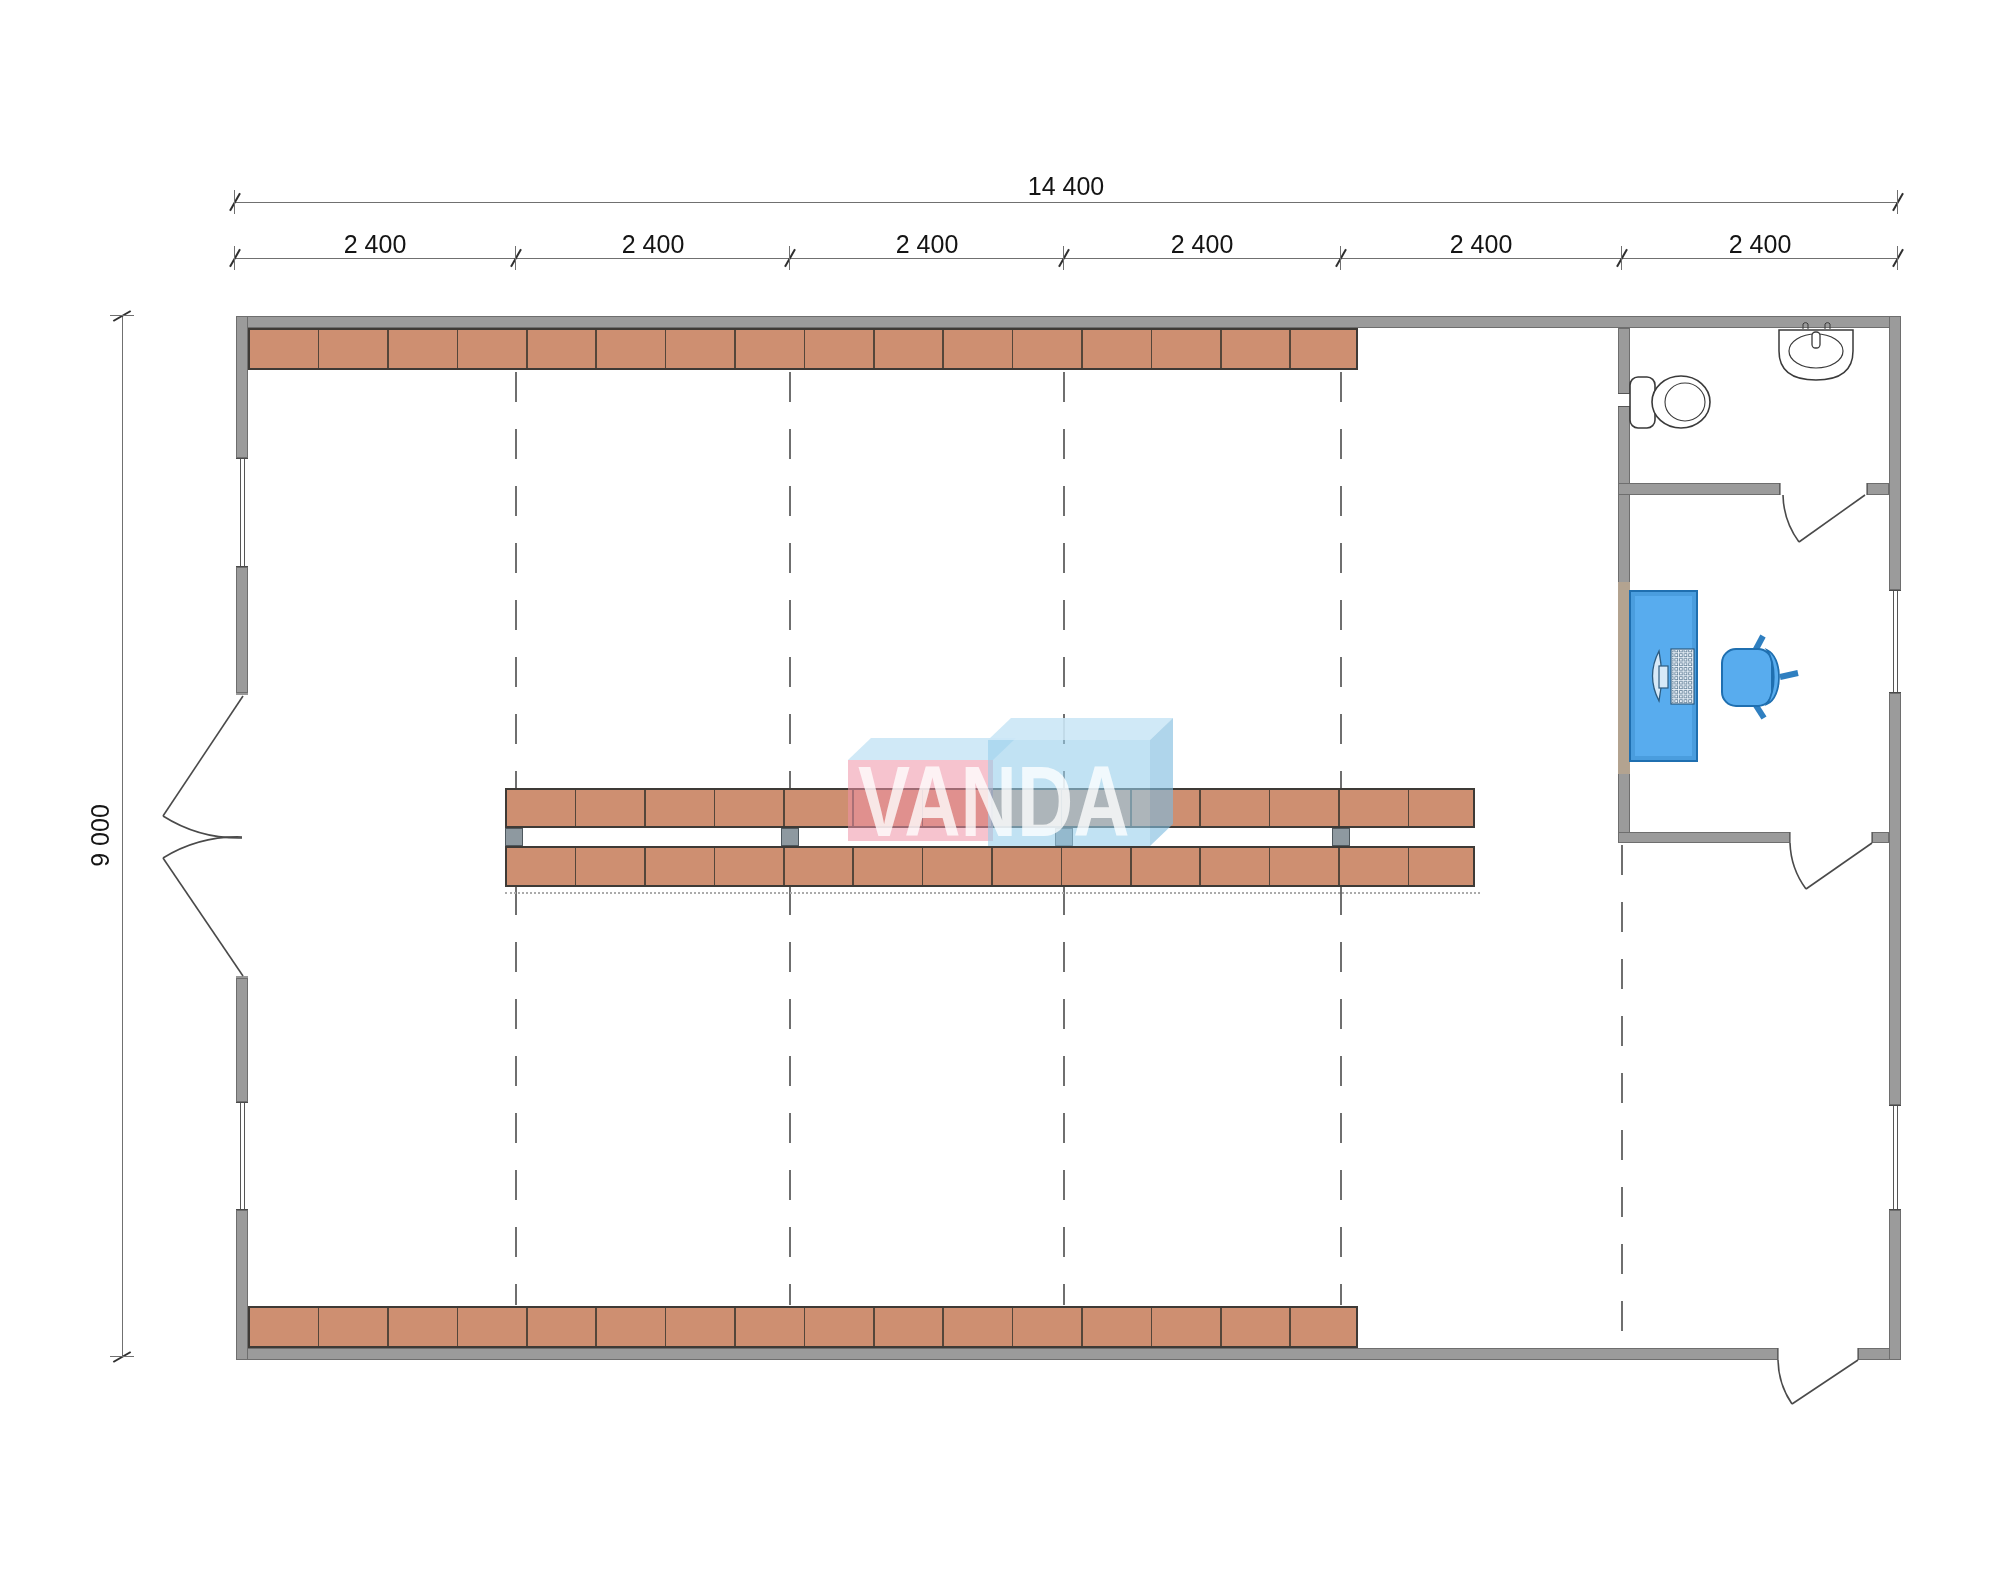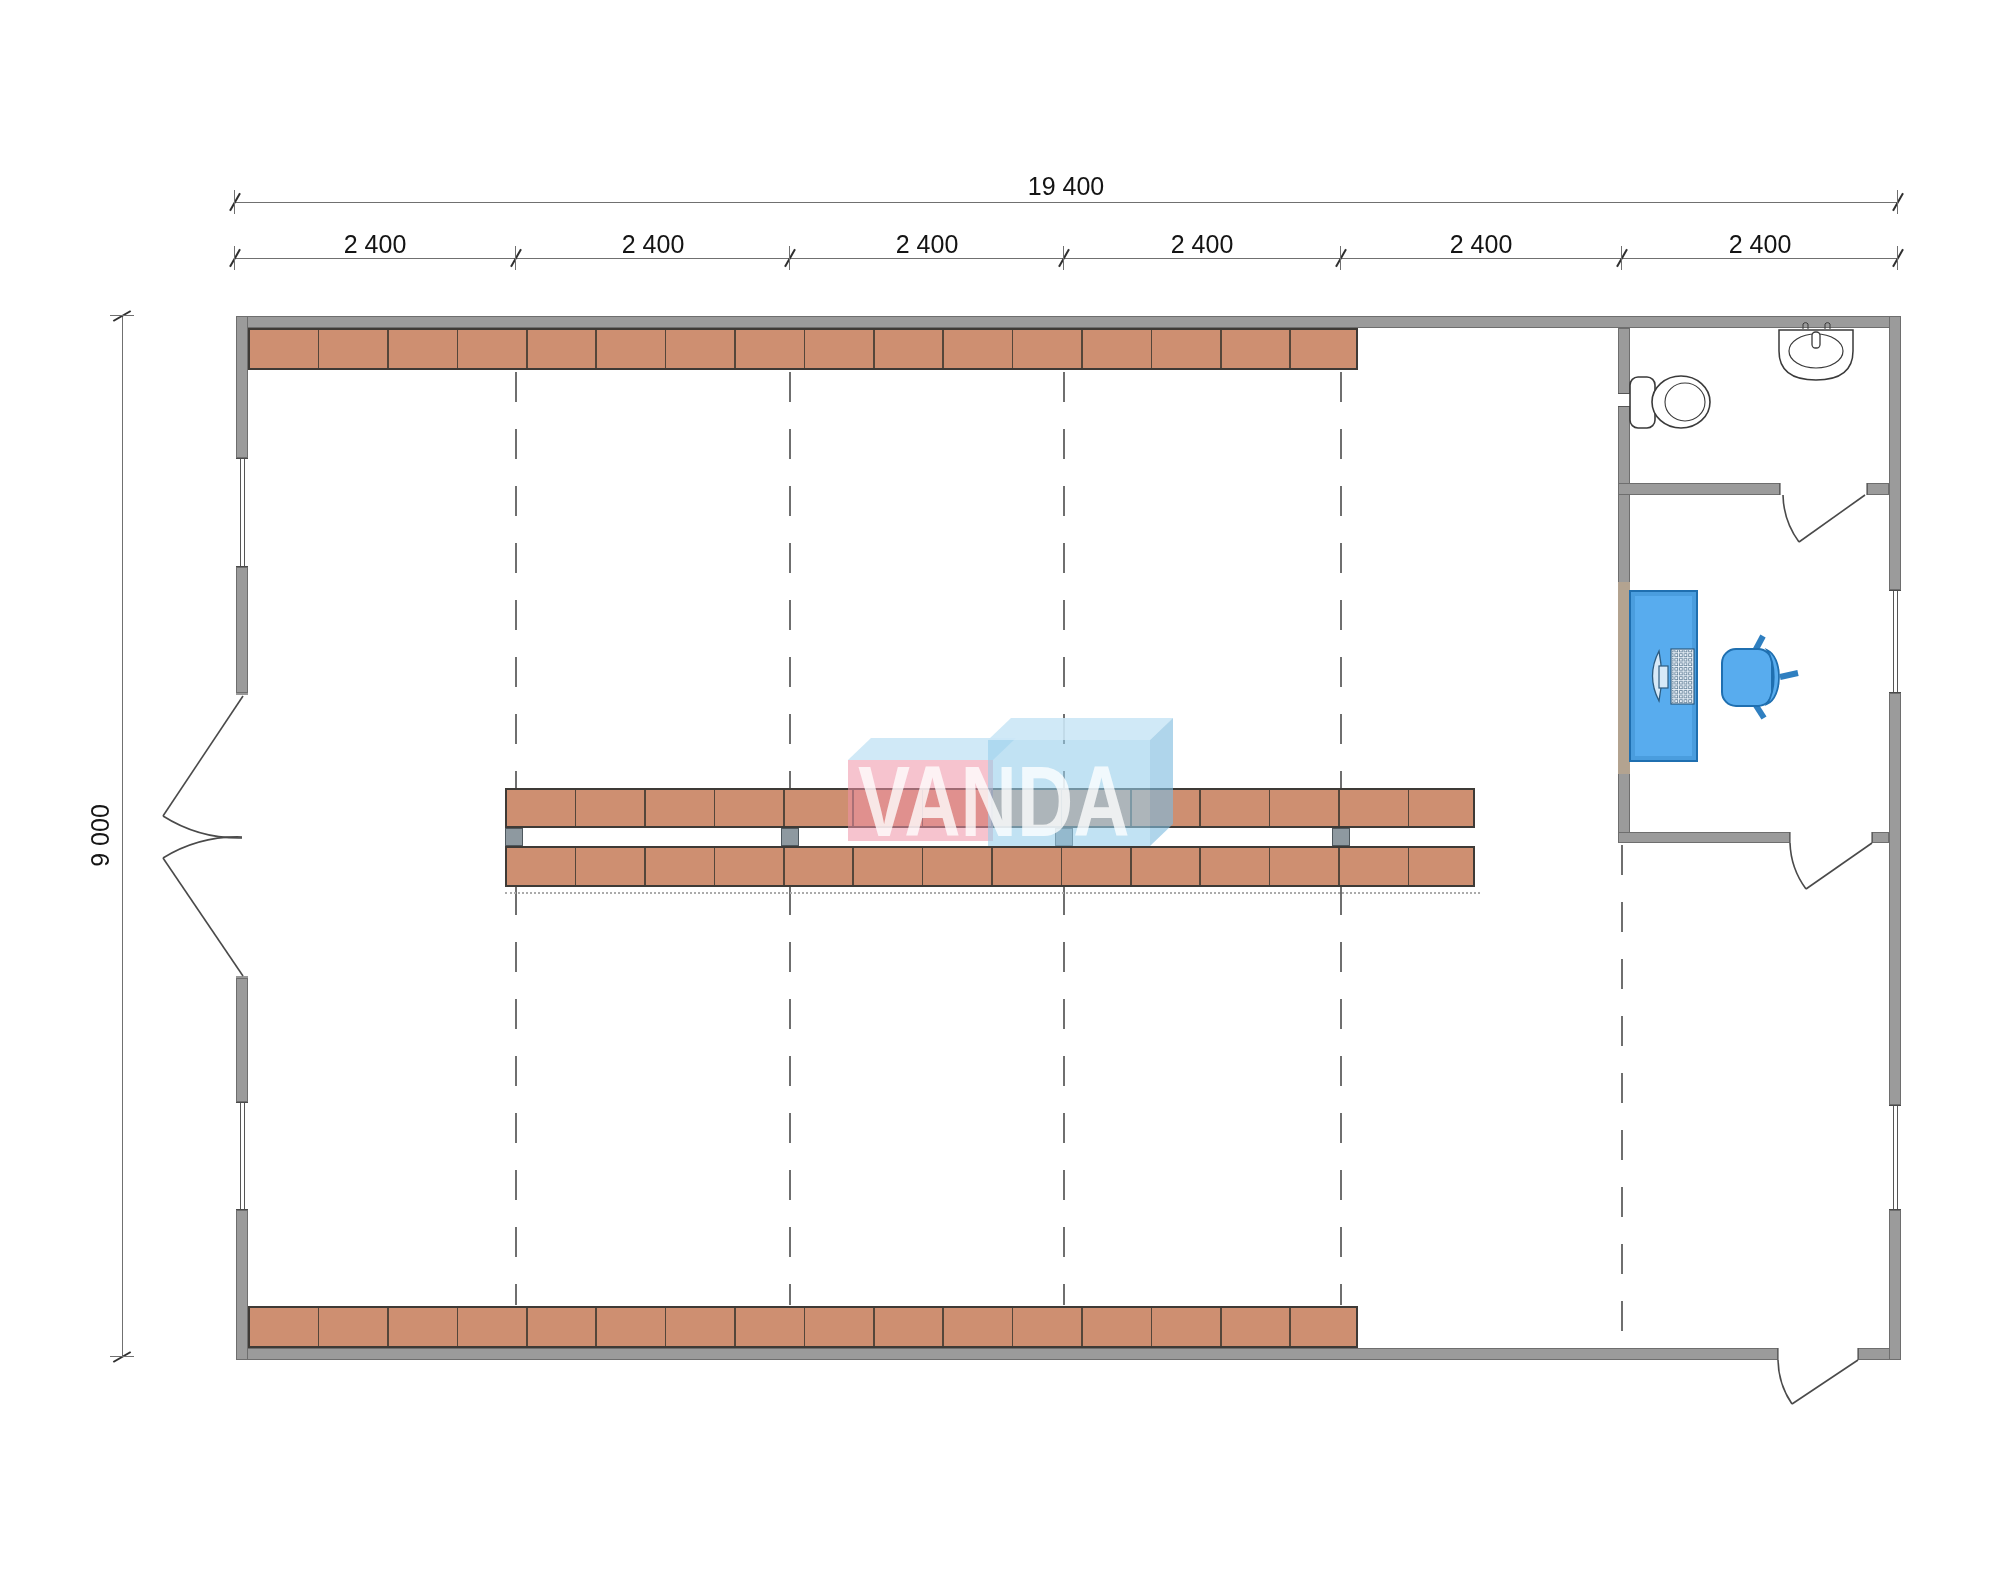--- a/index.html
+++ b/index.html
@@ -45,21 +45,21 @@
   .wallpad{position:absolute;background:#b3a390;}
   .wallbreak{position:absolute;background:#ffffff;border-top:1px solid #555;border-bottom:1px solid #555;box-sizing:border-box;}
   svg.overlay{position:absolute;left:0;top:0;pointer-events:none;}
 </style>
 </head>
 <body>
 
 <div id="plan">
 
   <div class="dimline-h" style="left:235px;top:202px;width:1663px;"></div>
-  <div class="dimlabel" style="left:1006px;top:172px;width:120px;">19 400</div>
+  <div class="dimlabel" style="left:1006px;top:172px;width:120px;">14 400</div>
 
   <div class="dimline-h" style="left:235px;top:258px;width:1663px;"></div>
   <div class="dimlabel" style="left:325px;top:230px;width:100px;">2 400</div>
   <div class="dimlabel" style="left:603px;top:230px;width:100px;">2 400</div>
   <div class="dimlabel" style="left:877px;top:230px;width:100px;">2 400</div>
   <div class="dimlabel" style="left:1152px;top:230px;width:100px;">2 400</div>
   <div class="dimlabel" style="left:1431px;top:230px;width:100px;">2 400</div>
   <div class="dimlabel" style="left:1710px;top:230px;width:100px;">2 400</div>
 
   <div class="dimline-v" style="left:122px;top:316px;height:1041px;"></div>

